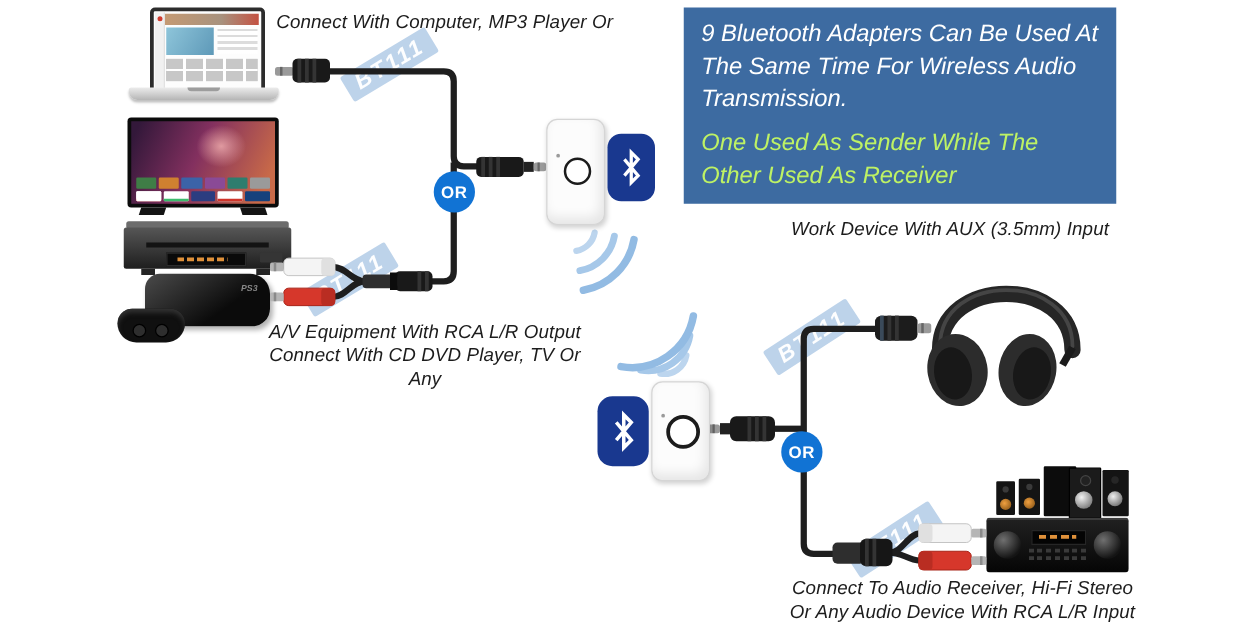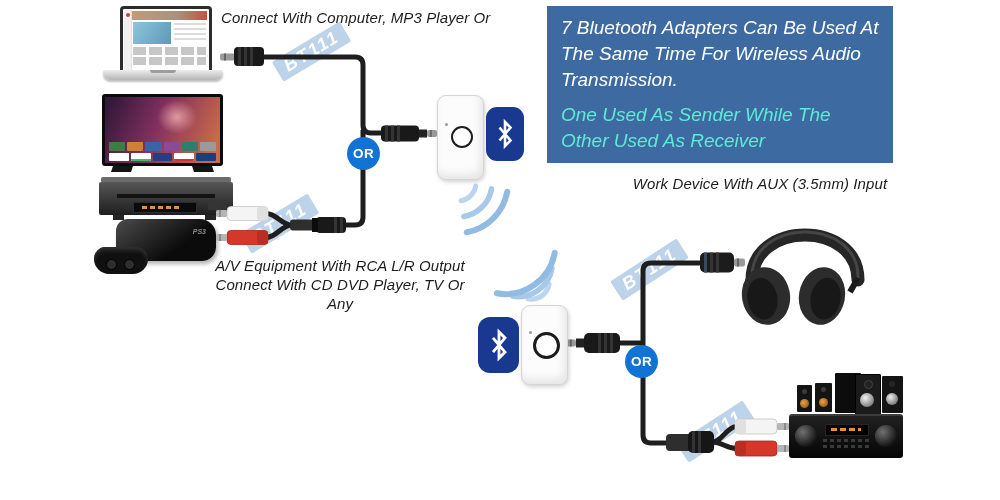--- a/index.html
+++ b/index.html
@@ -3,21 +3,21 @@
 <meta charset="utf-8">
 <style>
   html,body{margin:0;padding:0;}
   body{font-family:"Liberation Sans",sans-serif;background:#fff;}
   #canvas{position:relative;width:1000px;height:500px;background:#fff;overflow:hidden;}
   
   .caption{position:absolute;font-style:italic;font-size:15px;line-height:1.28;color:#1c1c1c;letter-spacing:.1px;}
   .caption.center{text-align:center;}
   
   .info-box{position:absolute;background:#3d6ba1;color:#fff;font-style:italic;font-size:19px;line-height:1.36;padding:9px 14px;box-sizing:border-box;}
-  .info-box .hl{color:#5eead4;margin-top:10px;width:286px;}
+  .info-box .hl{color:#bef264;margin-top:10px;width:286px;}
   
   .or-badge{position:absolute;width:33px;height:33px;border-radius:50%;background:#1173d4;color:#fff;font-weight:bold;font-size:13.5px;display:flex;align-items:center;justify-content:center;letter-spacing:.5px;z-index:5;}
   
   .wm{position:absolute;background:rgba(173,200,229,.8);color:rgba(255,255,255,.96);font-weight:bold;font-style:italic;font-size:18px;letter-spacing:2px;padding:1px 9px;border-radius:2px;transform:rotate(-31deg);z-index:2;}
   
   .adapter{position:absolute;background:#fcfcfc;border:1px solid #d5d5d5;border-radius:9px;box-shadow:inset -3px -5px 9px rgba(0,0,0,.09),1px 2px 4px rgba(0,0,0,.18);z-index:4;}
   .adapter .ring{position:absolute;border:2.5px solid #1c1c1c;border-radius:50%;background:#fff;}
   .adapter .led{position:absolute;width:3px;height:3px;border-radius:50%;background:#9a9a9a;}
   
   .bt-icon{position:absolute;background:#19388f;border-radius:11px;display:flex;align-items:center;justify-content:center;z-index:4;}
@@ -313,19 +313,23 @@
   <div class="caption" style="left:221px;top:8px;">
     <div>Connect With Computer, MP3 Player Or</div>
   </div>
   <div class="caption center" style="left:206px;top:256px;width:268px;">
     <div>A/V Equipment With RCA L/R Output</div>
     <div>Connect With CD DVD Player, TV Or Any</div>
   </div>
   <div class="caption center" style="left:622px;top:174px;width:276px;">
     <div>Work Device With AUX (3.5mm) Input</div>
   </div>
+  <div class="caption center" style="left:628px;top:461px;width:284px;">
+    <div>Connect To Audio Receiver, Hi-Fi Stereo</div>
+    <div>Or Any Audio Device With RCA L/R Input</div>
+  </div>
 
   <div class="info-box" style="left:547px;top:6px;width:346px;min-height:157px;">
-    <div>7 Bluetooth Adapters Can Be Used At The Same Time For Wireless Audio Transmission.</div>
+    <div>9 Bluetooth Adapters Can Be Used At The Same Time For Wireless Audio Transmission.</div>
     <div class="hl">One Used As Sender While The Other Used As Receiver</div>
   </div>
 
 </div>
 
 </body></html>

